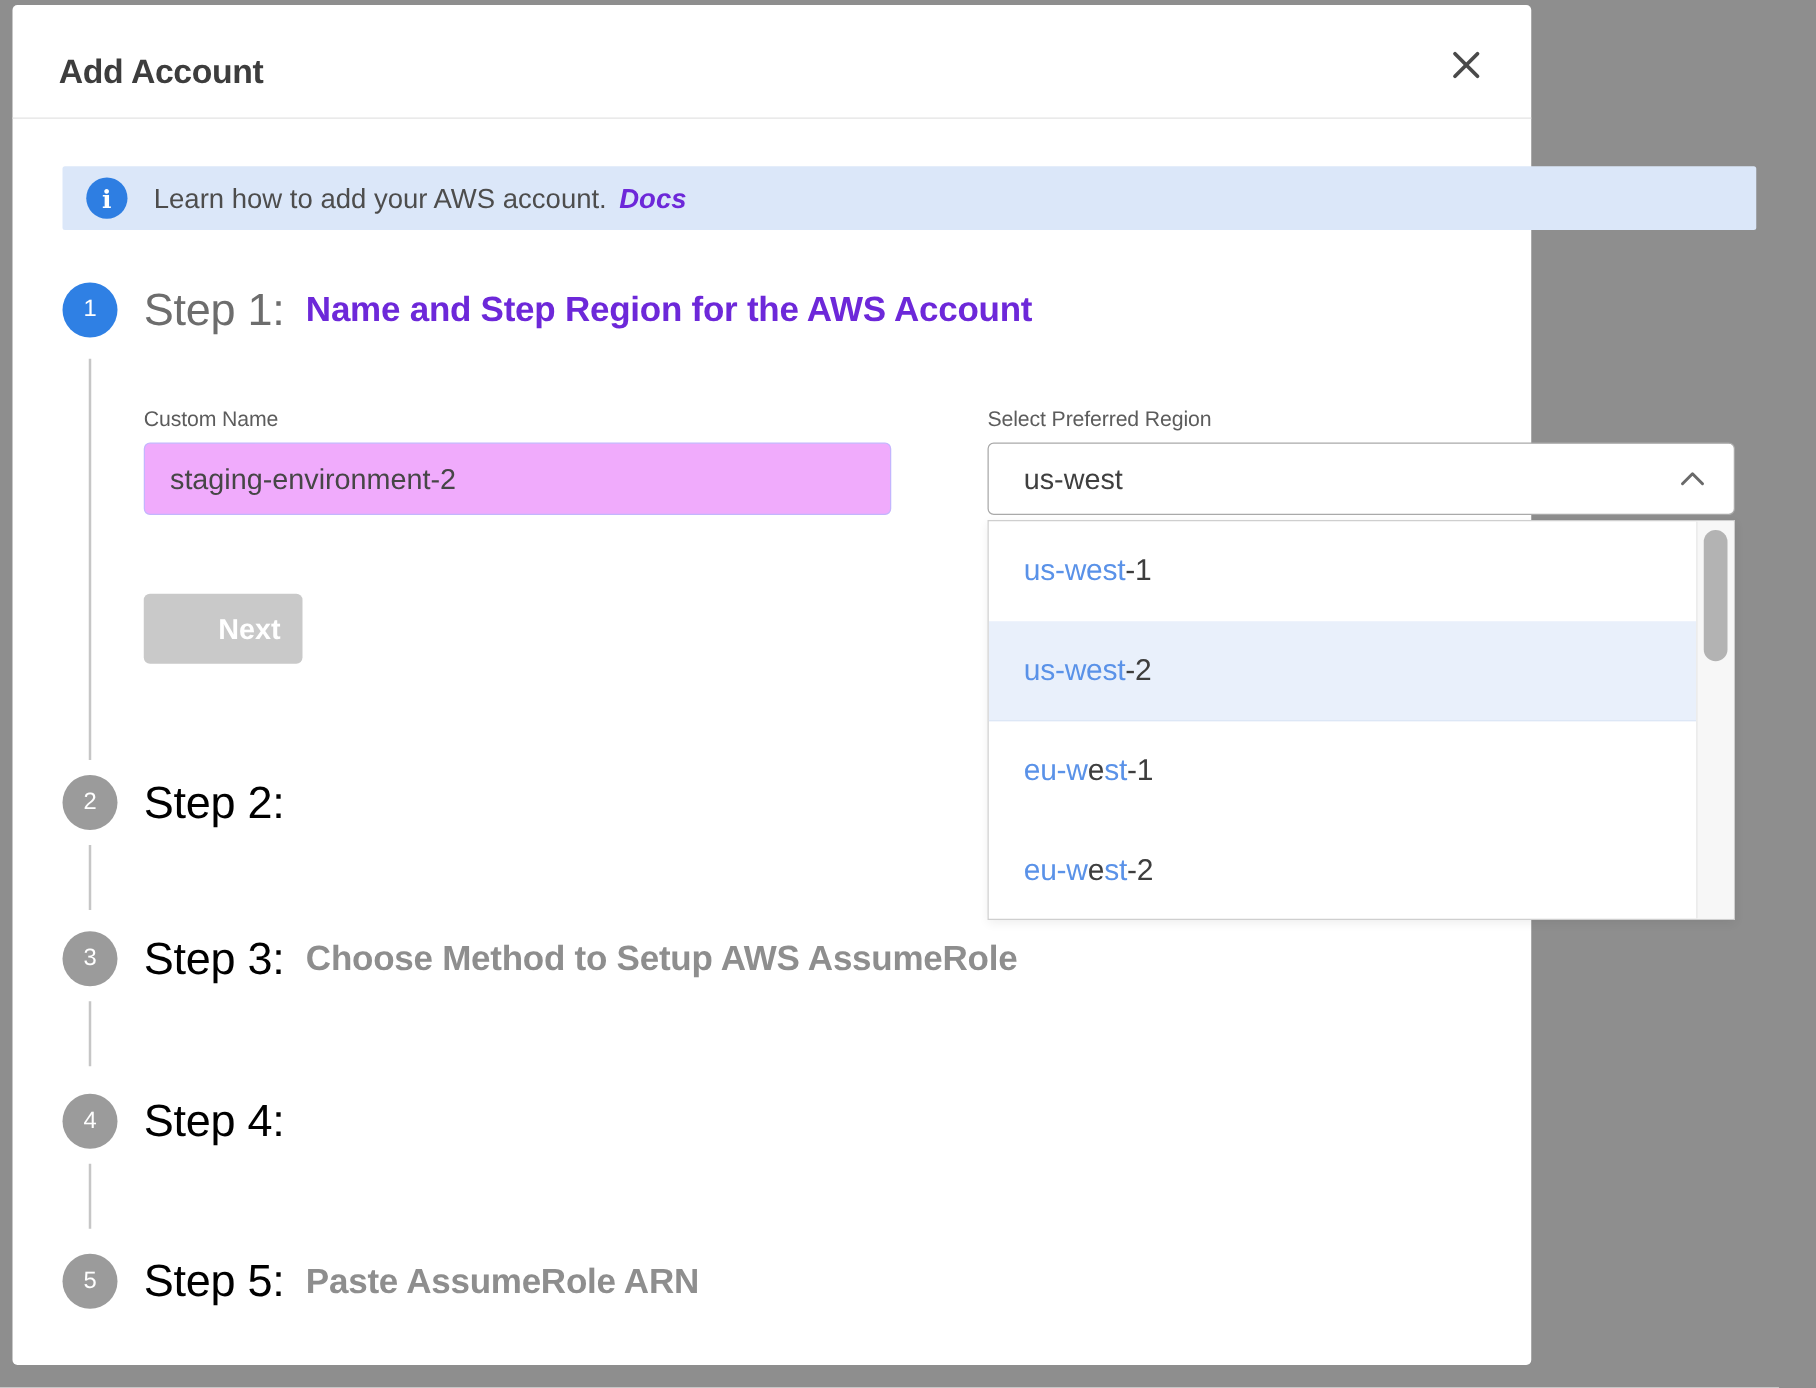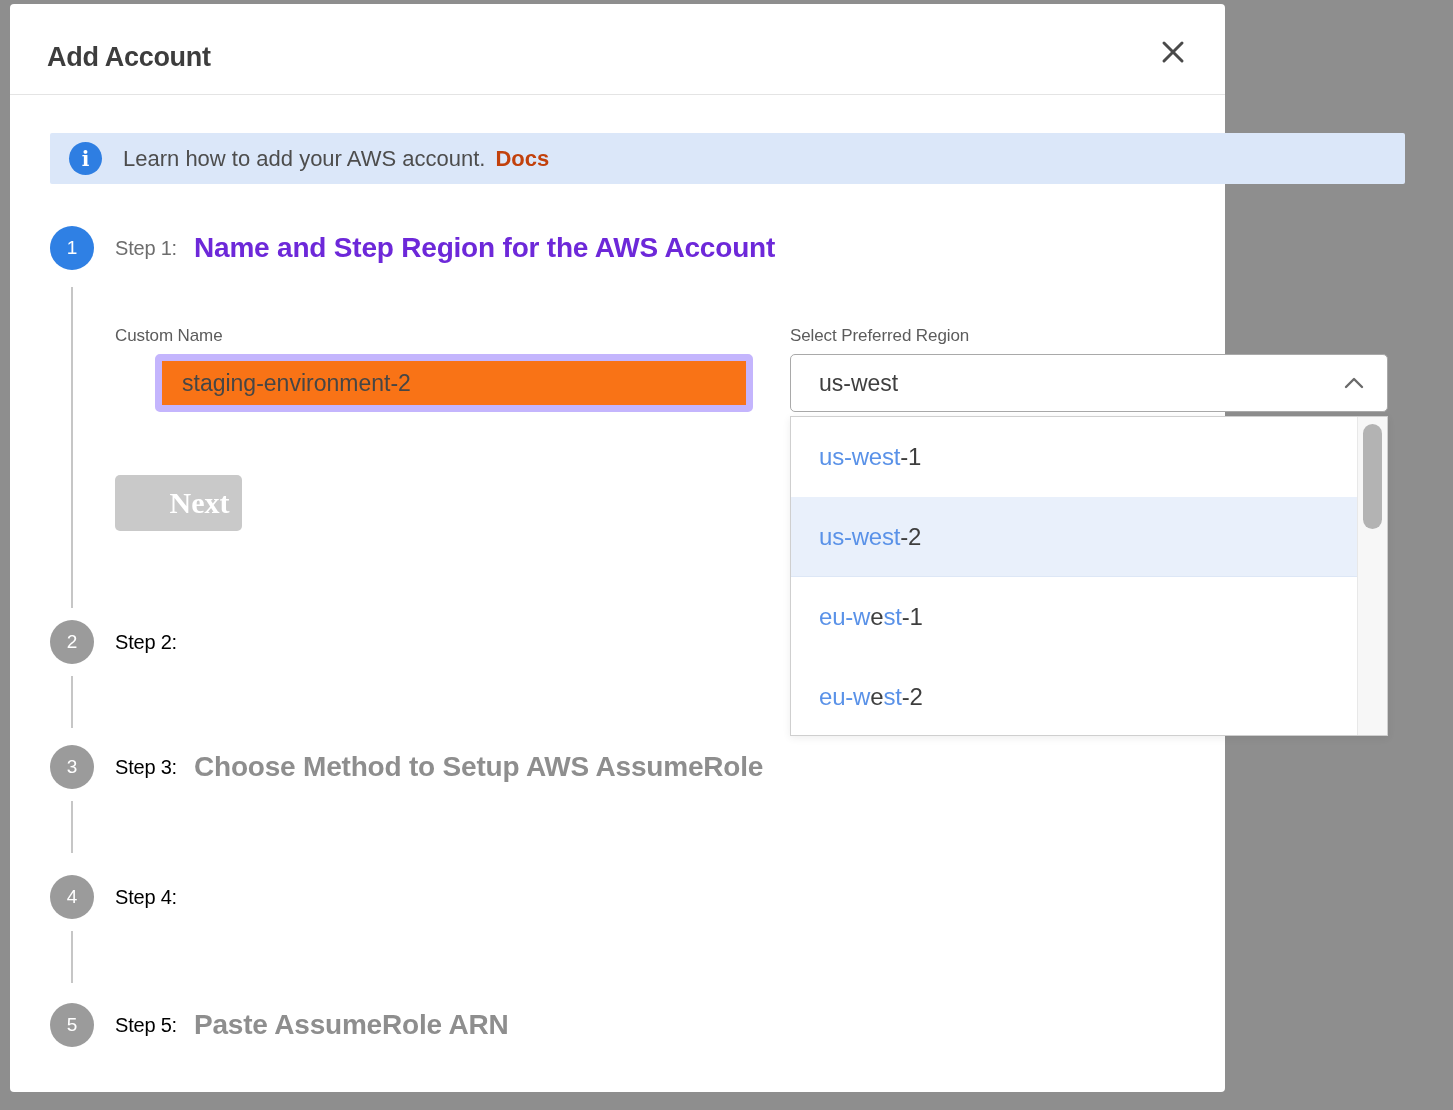--- a/index.html
+++ b/index.html
@@ -44,63 +44,63 @@
   }
   .info-icon {
     width: 33px; height: 33px; border-radius: 50%;
     background: #2e7ee2; color: #ffffff;
     display: flex; align-items: center; justify-content: center;
     font-family: "DejaVu Serif", serif;
     font-size: 20px; font-weight: 700; font-style: normal;
     margin-right: 21px; flex: 0 0 auto;
   }
   .banner-link {
-    color: #c2410c; font-weight: 700; margin-left: 10px;
-    text-decoration: none; cursor: pointer;
+    color: #6d28d9; font-weight: 700; margin-left: 10px;
+    text-decoration: none; cursor: pointer; font-style: italic;
   }
   
   .step-row {
     position: absolute; left: 40px; height: 44px;
     display: flex; align-items: center; white-space: nowrap;
   }
   .step-circle {
     width: 44px; height: 44px; border-radius: 50%;
     color: #ffffff; font-size: 19px;
     display: flex; align-items: center; justify-content: center;
     margin-right: 21px; flex: 0 0 auto;
   }
   .step-row.active .step-circle { background: #2f80e4; }
   .step-row.upcoming .step-circle { background: #9b9b9b; }
-  .step-prefix { font-size: 20px; margin-right: 17px; letter-spacing: -0.2px; }
+  .step-prefix { font-size: 36px; margin-right: 17px; letter-spacing: -0.2px; }
   .step-title  { font-size: 28px; font-weight: 700; letter-spacing: -0.2px; }
   .step-row.active .step-prefix { color: #6d6d6d; }
   .step-row.active .step-title  { color: #6d28d9; }
   .step-row.upcoming .step-prefix { color: #000000; }
   .step-row.upcoming .step-title  { color: #8e8e8e; }
   .connector {
     position: absolute; left: 61px; width: 2px; background: #c6c6c6;
   }
   
   .field-label {
     position: absolute; font-size: 17px; color: #5c5c5c; letter-spacing: -0.1px;
   }
   .text-input {
     position: absolute; left: 105px; top: 350px;
     width: 598px; height: 58px;
-    border: 7px solid #c4b5fd; border-radius: 5px;
+    border: 1px solid #c4b5fd; border-radius: 5px;
     padding: 0 20px; font-size: 23px; color: #464646;
     font-family: "Liberation Sans", sans-serif;
-    background: #f97316; outline: none; margin-left: 40px;
+    background: #f0abfc; outline: none;
   }
   .next-btn {
     position: absolute; left: 105px; top: 471px;
     width: 127px; height: 56px;
     background: #c9c9c9; border: none; border-radius: 5px;
-    color: #ffffff; font-size: 30px; font-weight: 700;
-    font-family: Liberation Serif, serif;
+    color: #ffffff; font-size: 23px; font-weight: 700;
+    font-family: Liberation Sans, sans-serif;
     cursor: default;
     padding-left: 48px;
   }
   
   .select-box {
     position: absolute; left: 780px; top: 350px;
     width: 598px; height: 58px;
     border: 1px solid #a9a9a9; border-radius: 5px;
     background: #ffffff;
     display: flex; align-items: center; justify-content: space-between;

